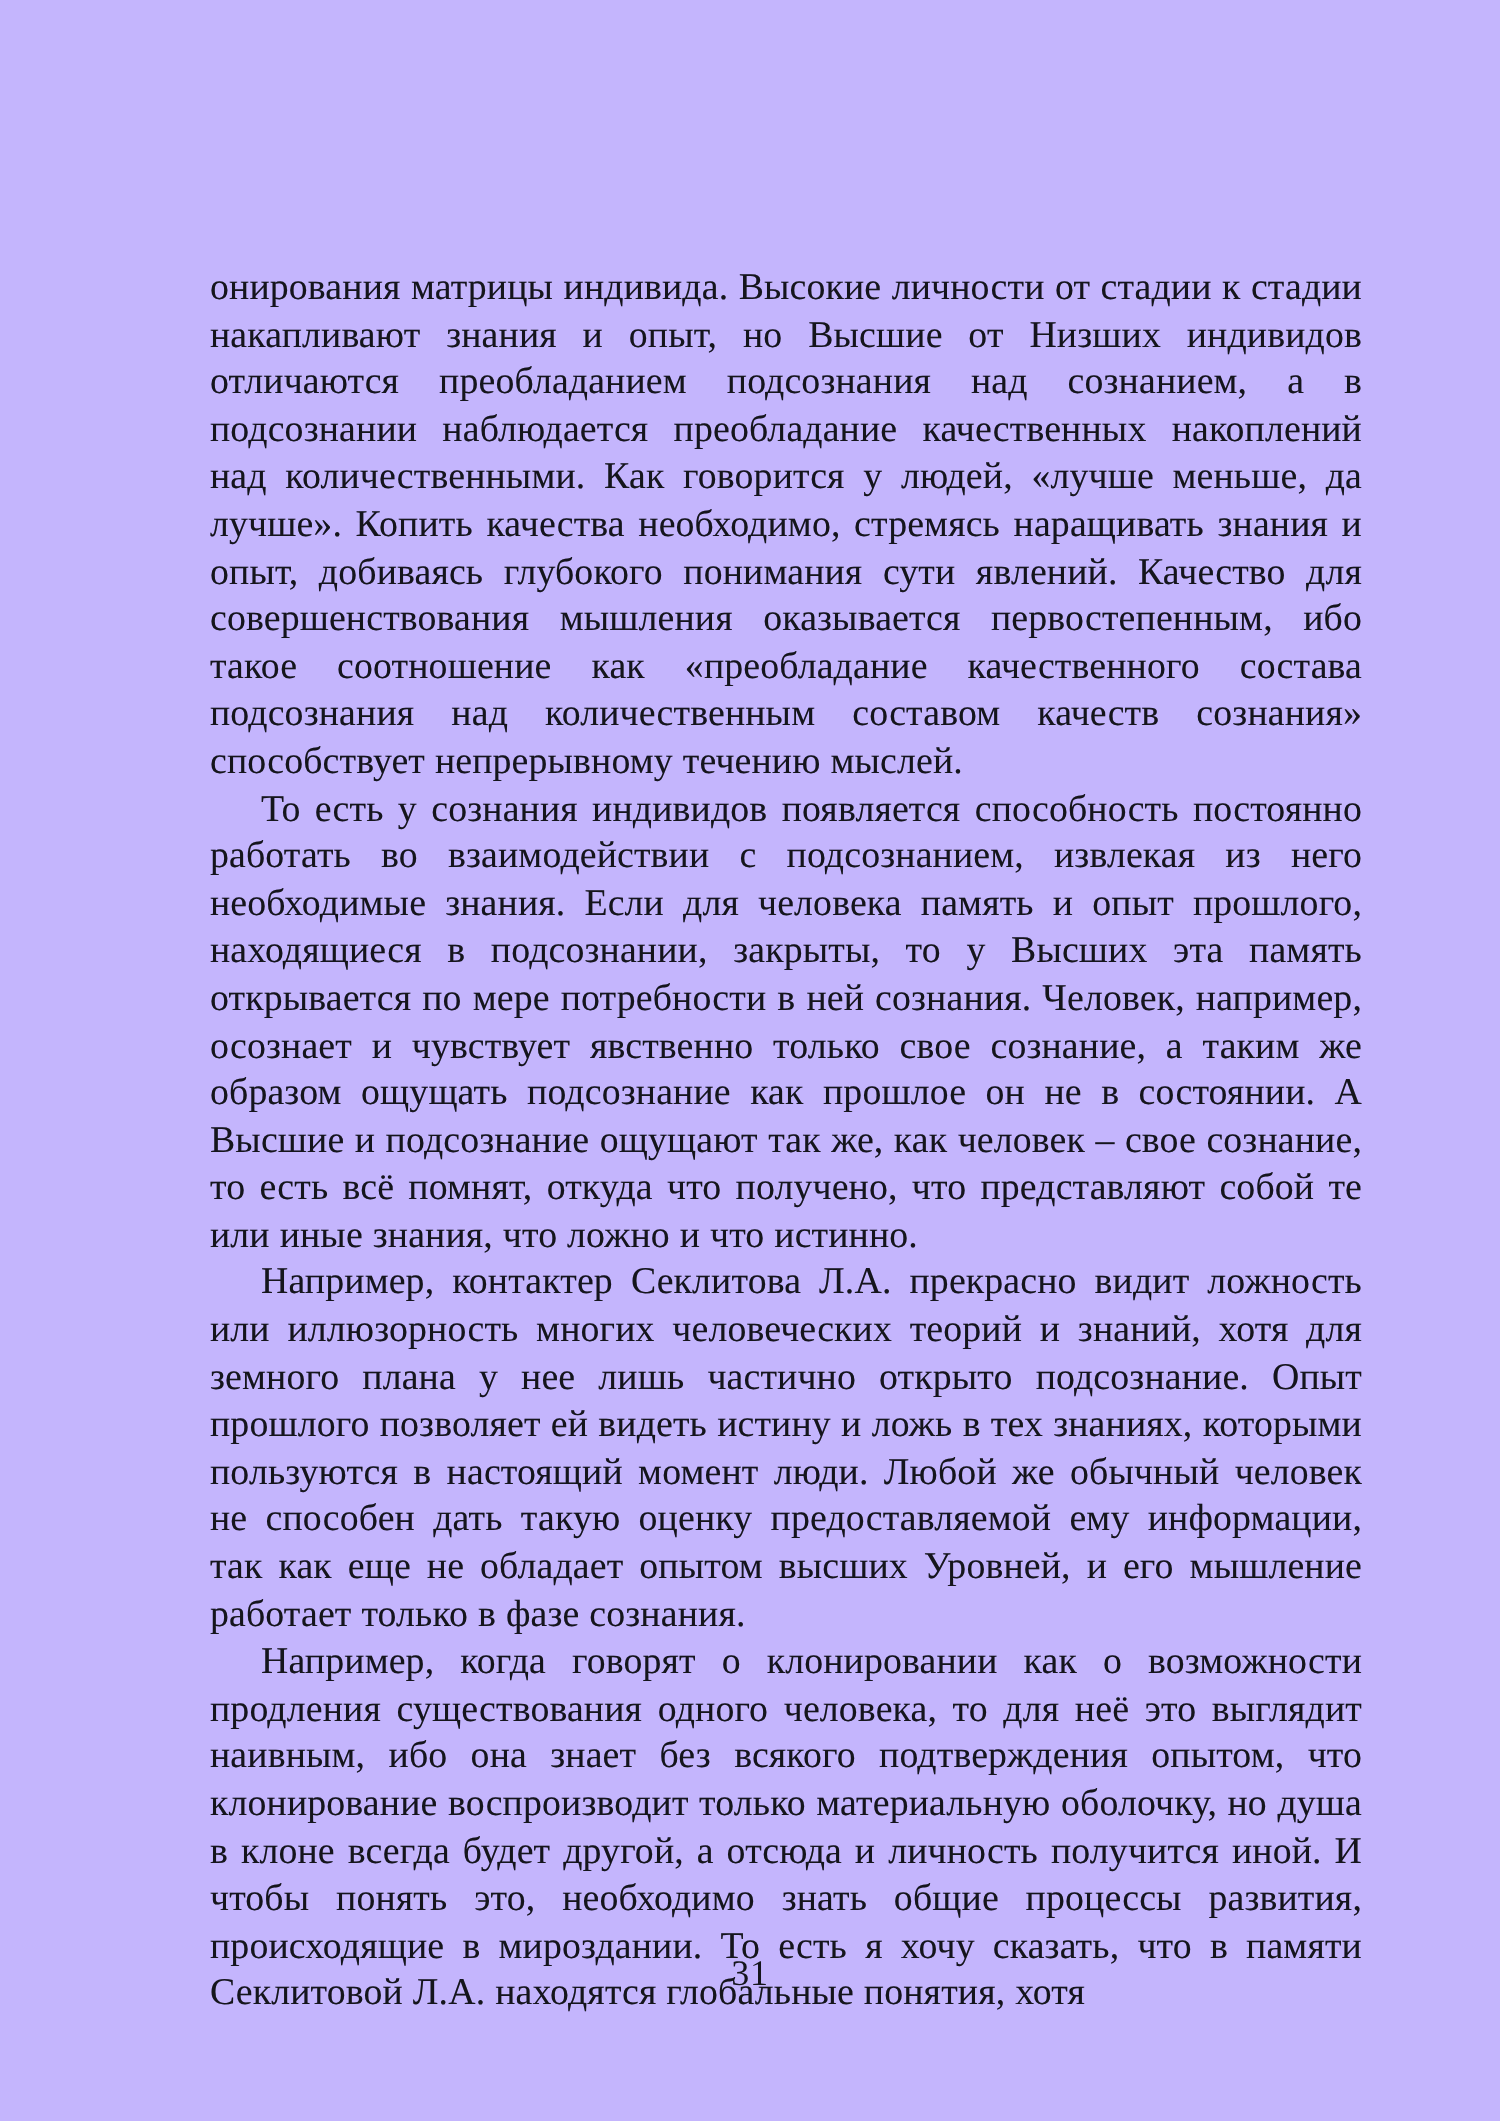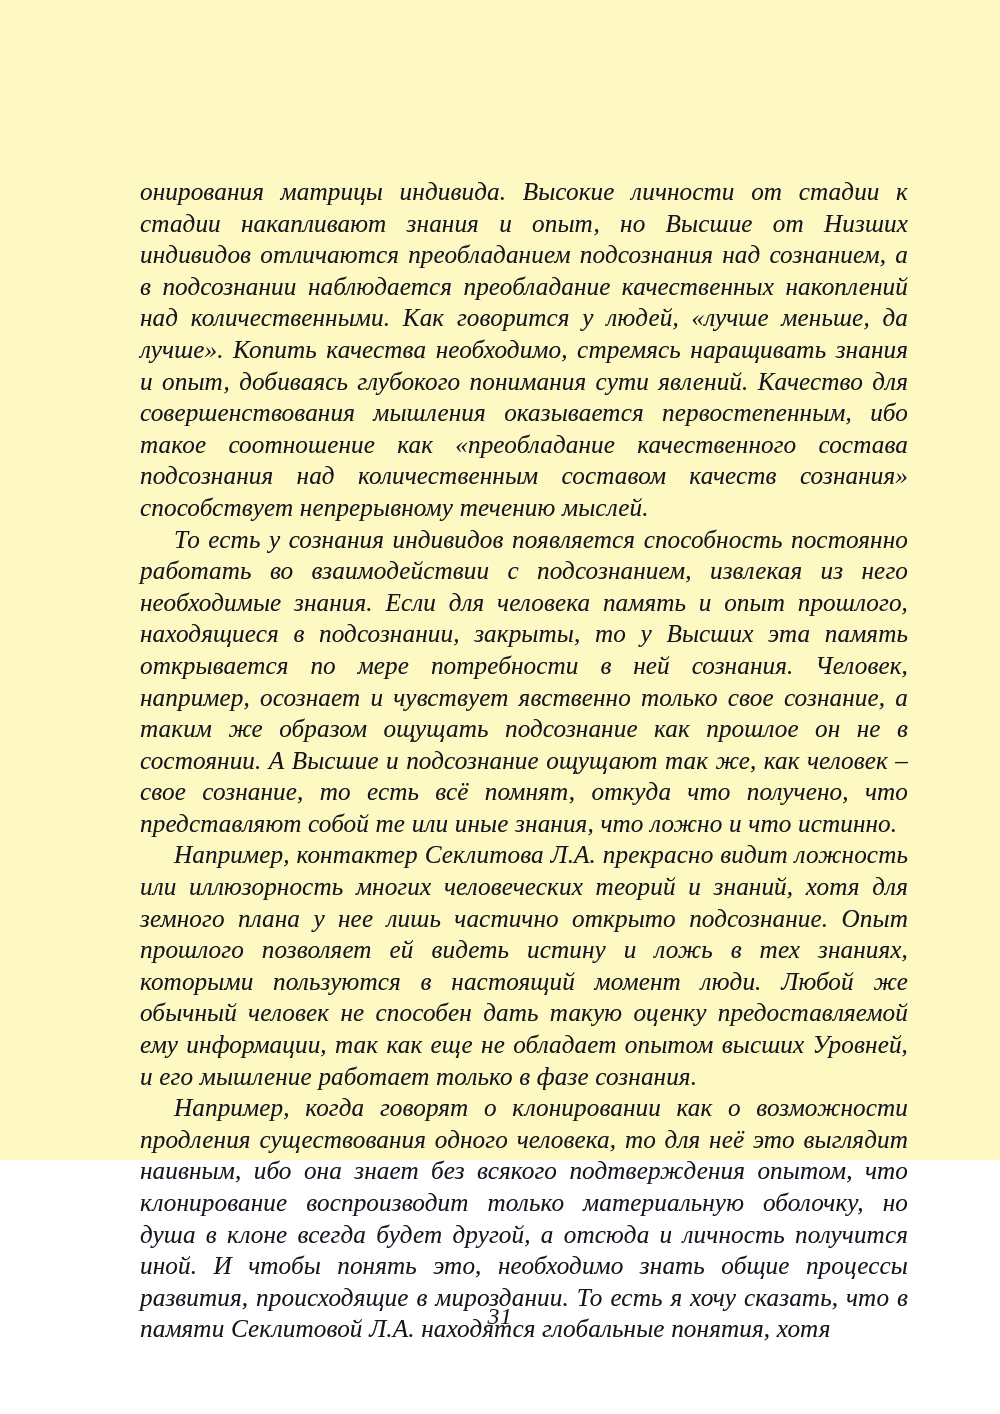--- a/index.html
+++ b/index.html
@@ -12,24 +12,23 @@
     width: 1000px;
     height: 1414px;
     overflow: hidden;
     font-family: "Liberation Serif", "DejaVu Serif", serif;
     color: #1a1a1a;
   }
 
   #page {
     position: relative;
     width: 1000px;
-    height: 1160px;
-    background: #fef9c3;
+    height: 1414px;
+    background: #c4b5fd;
     box-sizing: border-box;
-    font-style: italic;
   }
 
   
   #text-block {
     position: absolute;
     left: 140px;
     top: 176px;
     width: 768px;
   }
 

